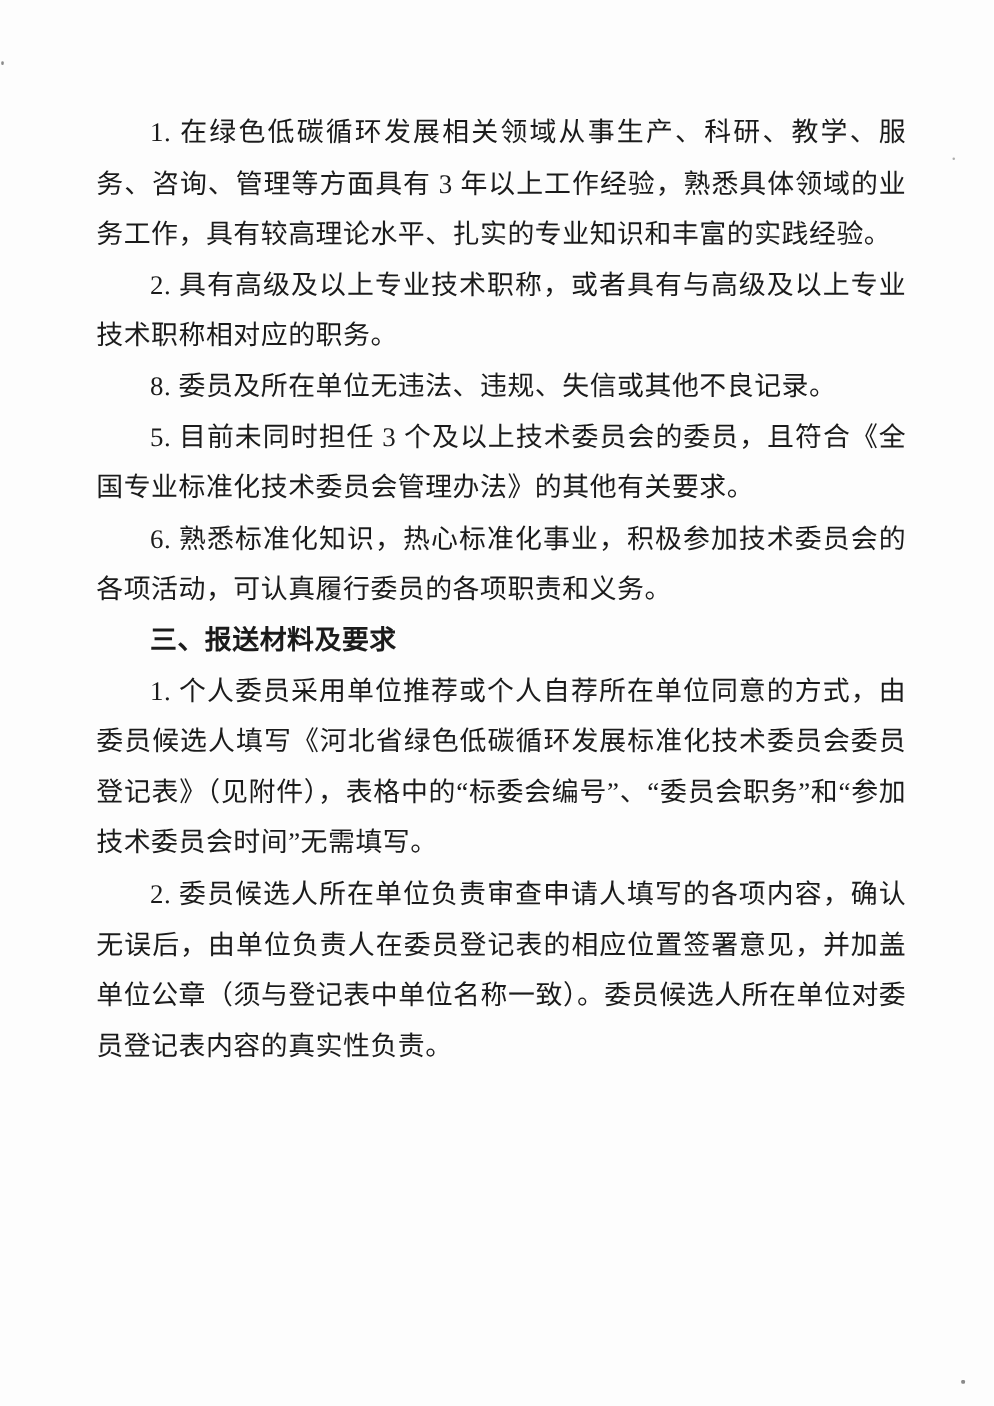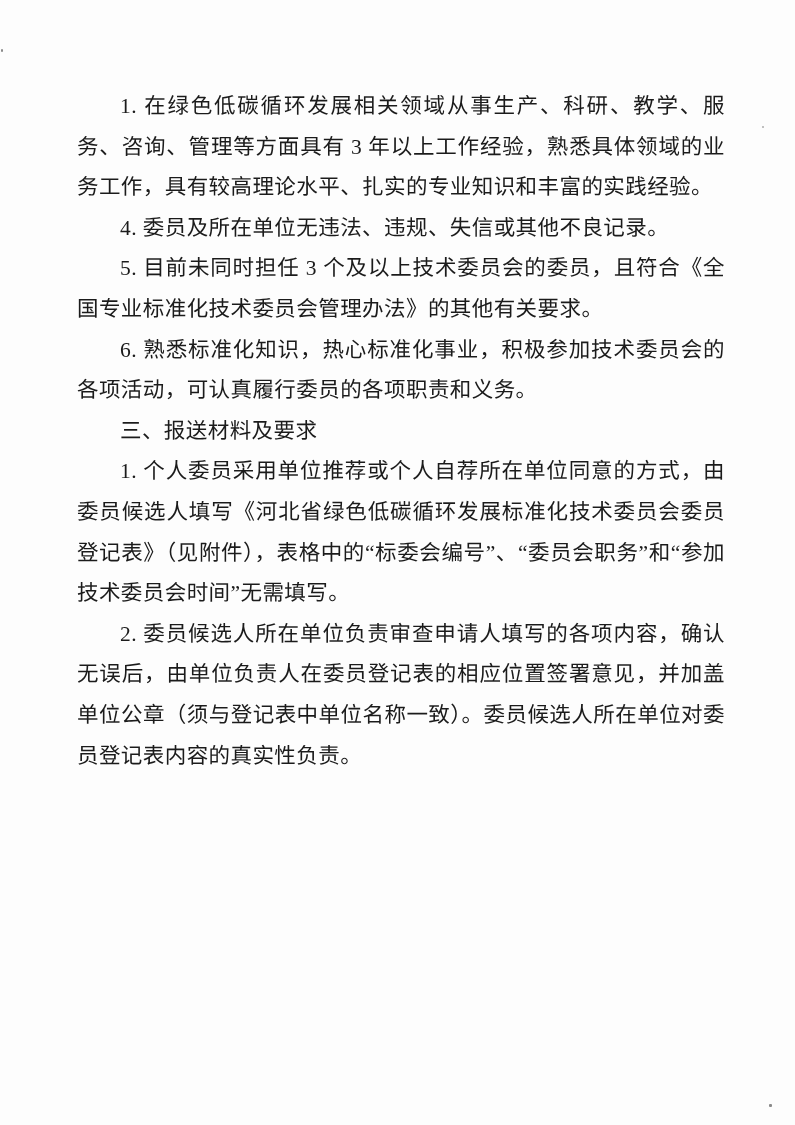--- a/index.html
+++ b/index.html
@@ -32,38 +32,39 @@
     color: #1b1b1b;
     text-align: justify;
   }
   .para {
     margin: 0;
     padding: 0;
     text-indent: 2em;
     letter-spacing: 0.02em;
   }
   .heading {
-    font-weight: normal; 
+    font-weight: bold; 
   }
   .speck {
     position: absolute;
     background: #8a8a8a;
     border-radius: 1px;
   }
   .speck-topleft   { left: 1px;   top: 49px;   width: 2px; height: 3px; }
   .speck-bottomright{ left: 769px; top: 1104px; width: 3px; height: 3px; }
   .speck-mid       { left: 762px; top: 126px;  width: 2px; height: 2px; opacity: .7; }
 </style>
 </head>
 <body>
 
 <div class="page">
   <div class="content">
     <p class="para">1. 在绿色低碳循环发展相关领域从事生产、科研、教学、服务、咨询、管理等方面具有 3 年以上工作经验，熟悉具体领域的业务工作，具有较高理论水平、扎实的专业知识和丰富的实践经验。</p>
-    <p class="para">4. 委员及所在单位无违法、违规、失信或其他不良记录。</p>
+    <p class="para">2. 具有高级及以上专业技术职称，或者具有与高级及以上专业技术职称相对应的职务。</p>
+    <p class="para">8. 委员及所在单位无违法、违规、失信或其他不良记录。</p>
     <p class="para">5. 目前未同时担任 3 个及以上技术委员会的委员，且符合《全国专业标准化技术委员会管理办法》的其他有关要求。</p>
     <p class="para">6. 熟悉标准化知识，热心标准化事业，积极参加技术委员会的各项活动，可认真履行委员的各项职责和义务。</p>
     <p class="para heading">三、报送材料及要求</p>
     <p class="para">1. 个人委员采用单位推荐或个人自荐所在单位同意的方式，由委员候选人填写《河北省绿色低碳循环发展标准化技术委员会委员登记表》（见附件），表格中的“标委会编号”、“委员会职务”和“参加技术委员会时间”无需填写。</p>
     <p class="para">2. 委员候选人所在单位负责审查申请人填写的各项内容，确认无误后，由单位负责人在委员登记表的相应位置签署意见，并加盖单位公章（须与登记表中单位名称一致）。委员候选人所在单位对委员登记表内容的真实性负责。</p>
   </div>
   <div class="speck speck-topleft"></div>
   <div class="speck speck-mid"></div>
   <div class="speck speck-bottomright"></div>
 </div>

